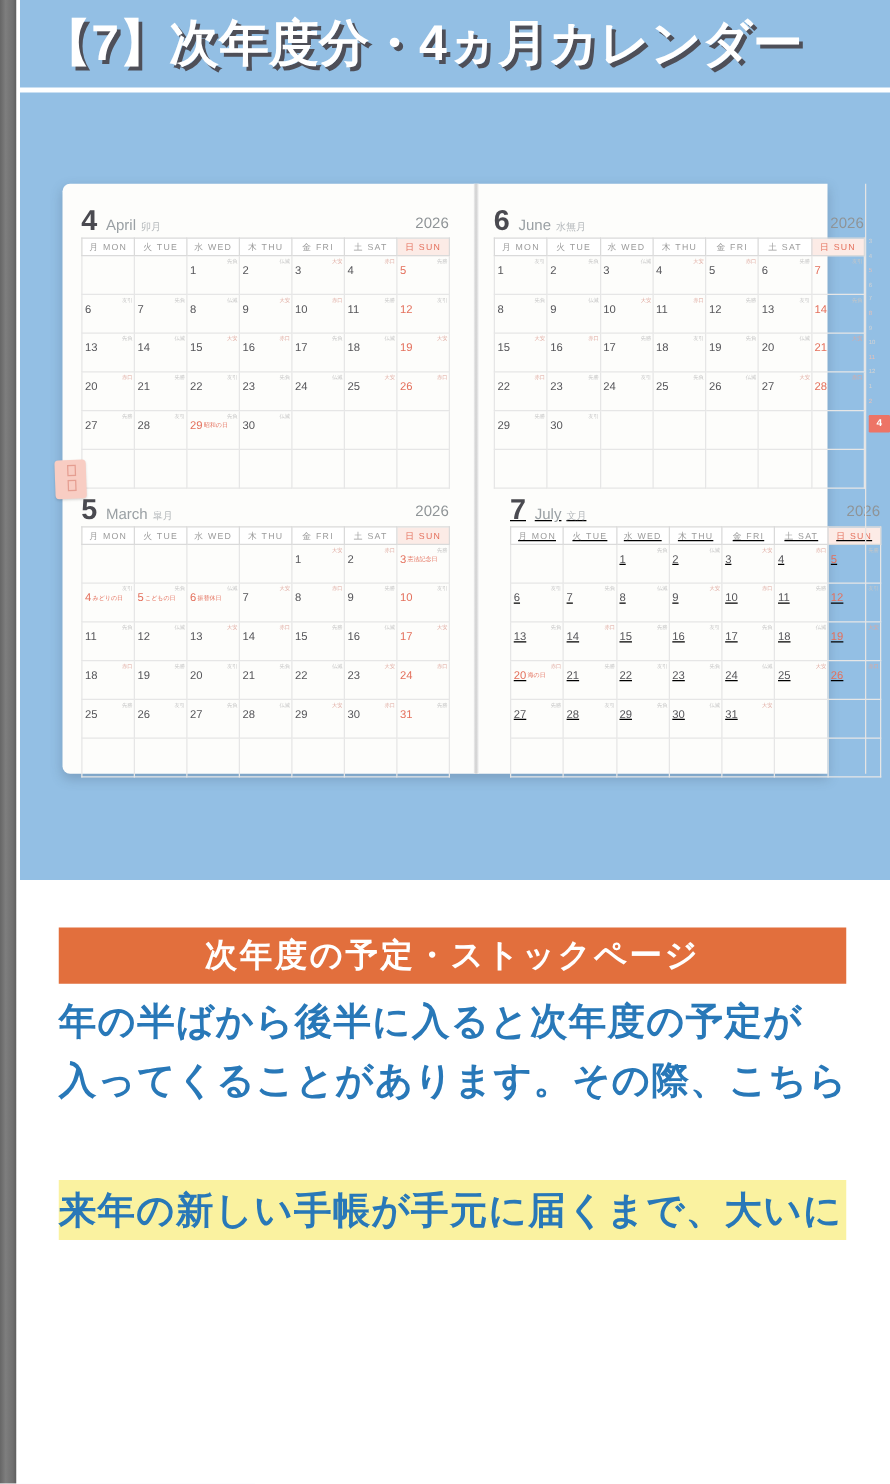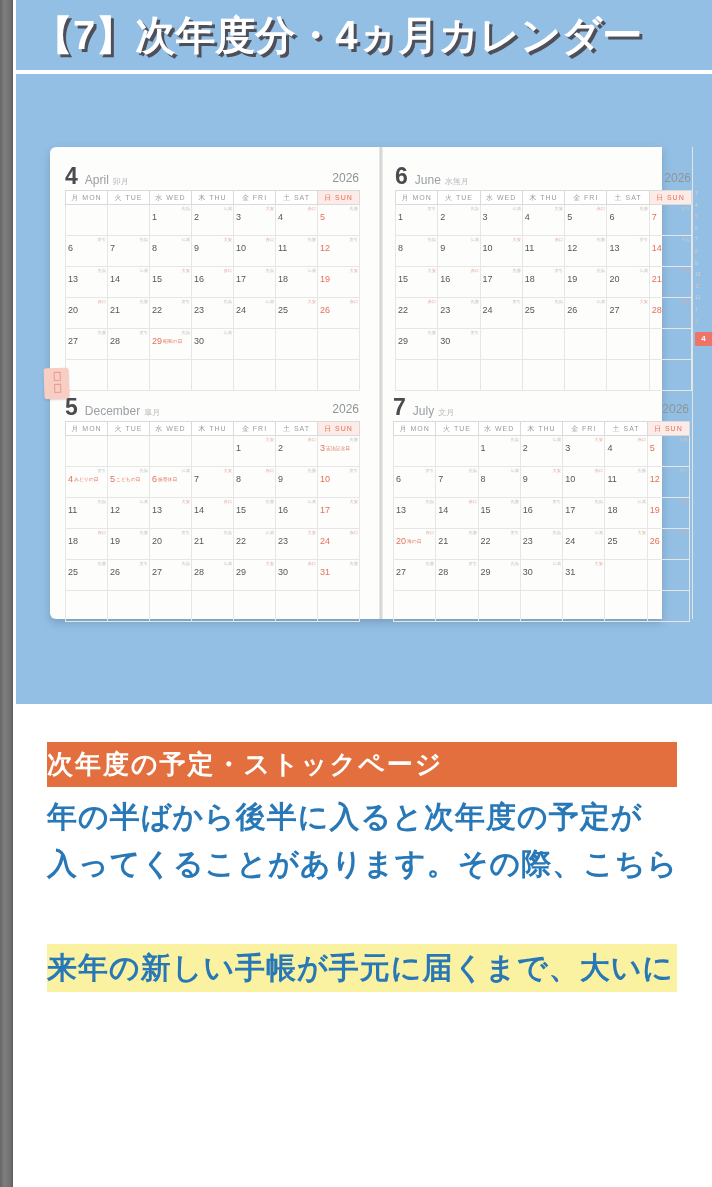--- a/index.html
+++ b/index.html
@@ -54,21 +54,21 @@
 
   
   .side-tab{position:absolute;left:44px;top:368px;width:25px;height:31px;background:#f8cdc3;
     border-radius:3px;transform:rotate(-2deg);box-shadow:0 1px 2px rgba(0,0,0,.15);z-index:3;}
   .side-tab i{position:absolute;left:10px;width:5px;height:7px;border:1px solid #d87f6f;opacity:.6;}
   .side-tab i:first-child{top:4px;}
   .side-tab i:last-child{top:16px;}
 
   
   .banner{position:absolute;left:47px;top:742px;width:630px;height:45px;background:var(--banner_bg);
-    color:#fff;font-size:26px;font-weight:800;letter-spacing:2px;line-height:45px;}
+    color:#fff;font-size:26px;font-weight:800;letter-spacing:2px;text-align:center;line-height:45px;}
   .p1{position:absolute;left:47px;top:794px;width:640px;color:var(--body_text);
     font-size:30px;font-weight:700;letter-spacing:1px;}
   .p1 .line{height:47px;display:flex;align-items:center;white-space:nowrap;}
   .p2{position:absolute;left:47px;top:944px;width:640px;color:var(--body_text);
     font-size:30px;font-weight:700;letter-spacing:1px;}
   .p2 .line{height:48px;display:flex;align-items:stretch;white-space:nowrap;}
   .p2 .line span{display:flex;align-items:center;}
   .hl{background:var(--highlight);padding-right:3px;}
 </style>
 </head>
@@ -216,21 +216,21 @@
                 <td></td>
                 <td></td>
                 <td></td>
                 <td></td>
                 <td></td>
               </tr>
             </tbody>
           </table>
         </div>
       <div class="cal" style="left:15px;top:247px;width:295px;">
-          <div class="cal-head"><span class="cal-num">5</span><span class="cal-en">December</span><span class="cal-jp">皐月</span><span class="cal-year">2026</span></div>
+          <div class="cal-head"><span class="cal-num">5</span><span class="cal-en">March</span><span class="cal-jp">皐月</span><span class="cal-year">2026</span></div>
           <table>
             <tbody>
               <tr>
                 <th class="">月 MON</th>
                 <th class="">火 TUE</th>
                 <th class="">水 WED</th>
                 <th class="">木 THU</th>
                 <th class="">金 FRI</th>
                 <th class="">土 SAT</th>
                 <th class="sun">日 SUN</th>
@@ -285,21 +285,21 @@
                 <td></td>
                 <td></td>
                 <td></td>
                 <td></td>
                 <td></td>
                 <td></td>
               </tr>
             </tbody>
           </table>
         </div>
-      <div class="cal" style="left:343px;top:247px;width:297px;">
+      <div class="cal" style="left:358px;top:247px;width:297px;text-decoration:underline;">
           <div class="cal-head"><span class="cal-num">7</span><span class="cal-en">July</span><span class="cal-jp">文月</span><span class="cal-year">2026</span></div>
           <table>
             <tbody>
               <tr>
                 <th class="">月 MON</th>
                 <th class="">火 TUE</th>
                 <th class="">水 WED</th>
                 <th class="">木 THU</th>
                 <th class="">金 FRI</th>
                 <th class="">土 SAT</th>

